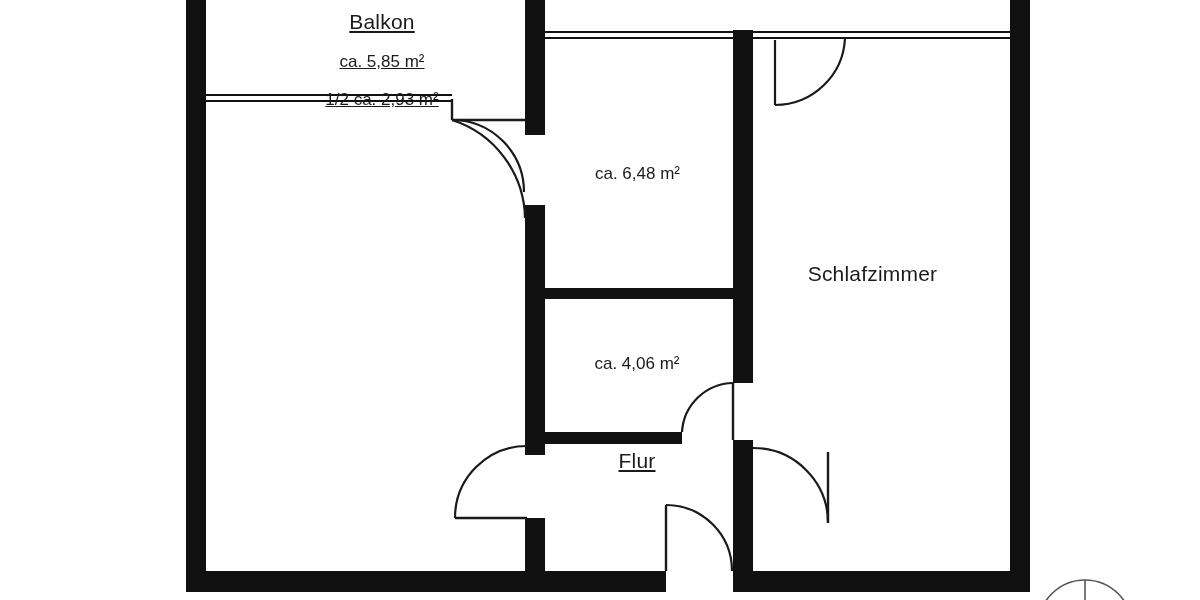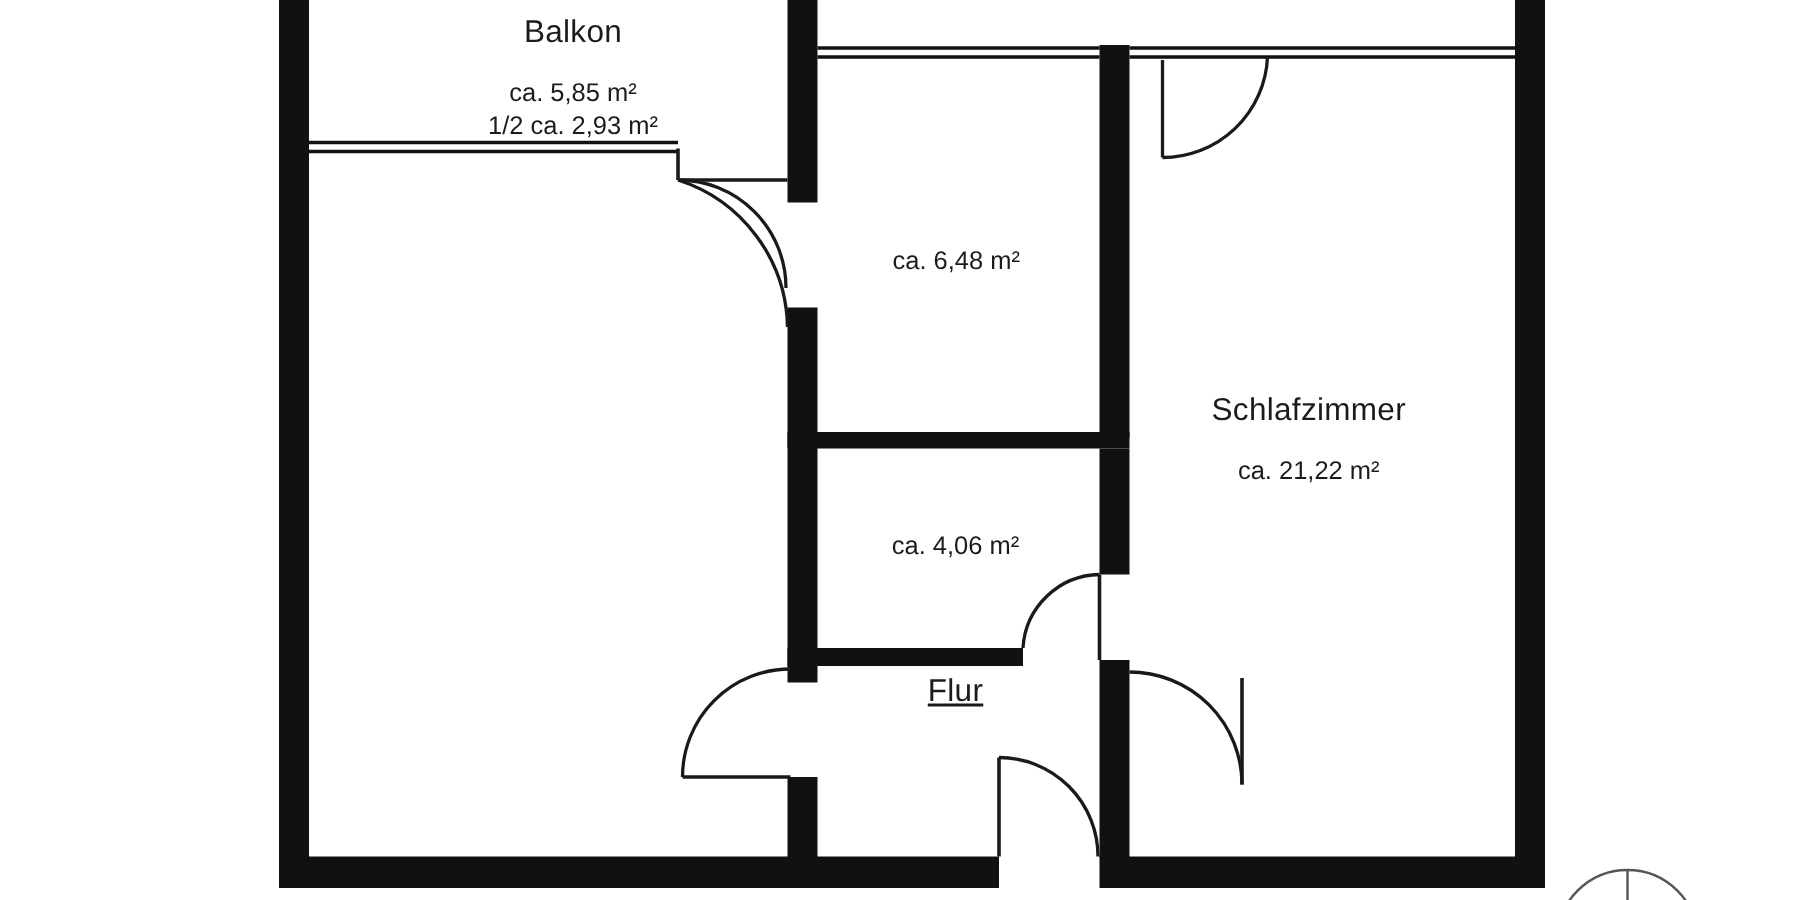--- a/index.html
+++ b/index.html
@@ -47,24 +47,24 @@
     font-size: 17px;
     font-weight: 400;
     color: #1b1b1b;
     margin-top: 17px;
   }
   .room-area2 {
     display: block;
     font-size: 17px;
     font-weight: 400;
     color: #1b1b1b;
-    margin-top: 2px;
+    margin-top: 18px;
   }
   
-  #label-balkon   { left: 232px; top: 10px;  width: 300px; }
+  #label-balkon   { left: 232px; top: 10px;  width: 300px; text-decoration: underline; }
   #label-kueche   { left: 545px; top: 147px; width: 185px; }
   #label-wohnz    { left: 235px; top: 264px; width: 300px; }
   #label-schlafz  { left: 755px; top: 262px; width: 235px; }
   #label-bad      { left: 547px; top: 337px; width: 180px; }
   #label-flur     { left: 547px; top: 449px; width: 180px; text-decoration: underline; }
 </style>
 </head>
 <body>
 
 <div id="floorplan-root">
@@ -171,21 +171,20 @@
 
   <div class="room-label" id="label-kueche">
     <span class="room-area">ca. 6,48 m²</span>
   </div>
 
   <div class="room-label" id="label-wohnz">
   </div>
 
   <div class="room-label" id="label-schlafz">
     <span class="room-name">Schlafzimmer</span>
-    <span class="room-area">ca. 21,22 m²</span>
   </div>
 
   <div class="room-label" id="label-bad">
     <span class="room-area">ca. 4,06 m²</span>
   </div>
 
   <div class="room-label" id="label-flur">
     <span class="room-name">Flur</span>
   </div>
 

